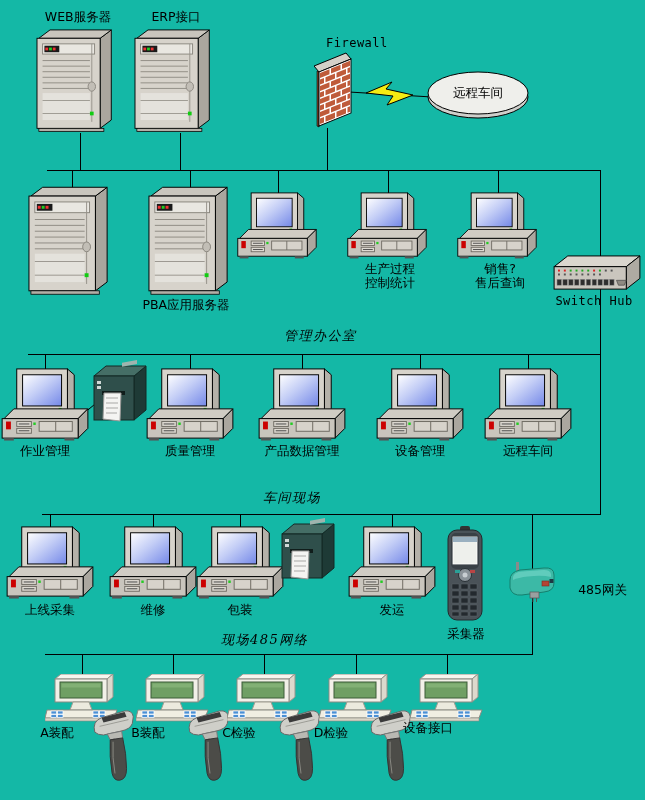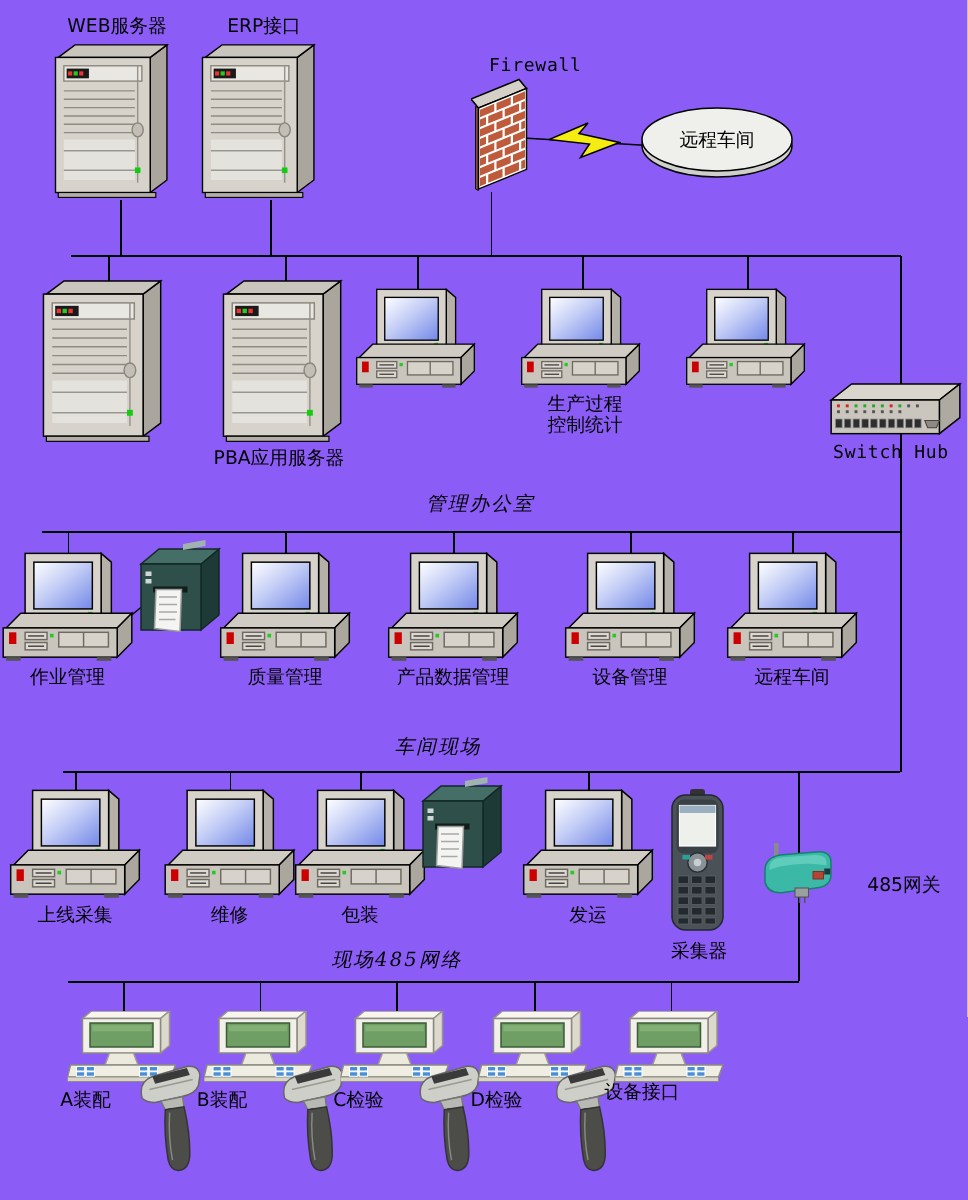--- a/index.html
+++ b/index.html
@@ -1,16 +1,16 @@
 <!DOCTYPE html>
 <html><head>
 <meta charset="utf-8">
 <style>
   html,body{margin:0;padding:0;background:#fff;}
-  #canvas{position:relative;width:645px;height:800px;background:#8b5cf6;overflow:hidden;
+  #canvas{position:relative;width:645px;height:800px;background:#14b8a6;overflow:hidden;
           font-family:"DejaVu Sans",sans-serif;}
   #wires{position:absolute;left:0;top:0;}
   .node{position:absolute;line-height:0;}
   .node svg{display:block;}
   .lbl{position:absolute;font-size:12.5px;line-height:14px;color:#000;text-align:center;
        white-space:pre-line;font-family:"DejaVu Sans",sans-serif;}
   .lbl.left{text-align:right;}
   .mono{font-family:"DejaVu Sans Mono",monospace;font-size:12px;letter-spacing:.5px;}
   .zone{position:absolute;font:italic 13px "DejaVu Serif",serif;color:#000;
         letter-spacing:1.5px;white-space:nowrap;}
@@ -344,20 +344,22 @@
       </svg>
   </div>
   <div class="lbl" style="left:350px;top:262px;width:80px">生产过程
 控制统计</div>
 
   <div class="node" style="left:456px;top:190px">
     <svg width="82" height="70">
         <use href="#sym-pc"></use>
       </svg>
   </div>
+  <div class="lbl" style="left:460px;top:262px;width:80px">销售?
+售后查询</div>
 
   <div class="node" style="left:552px;top:254px">
     <svg width="90" height="39">
         <use href="#sym-hub"></use>
       </svg>
   </div>
   <div class="lbl mono" style="left:544px;top:294px;width:100px">Switch Hub</div>
 
   <div class="zone" style="left:284px;top:327px">管理办公室</div>
 

